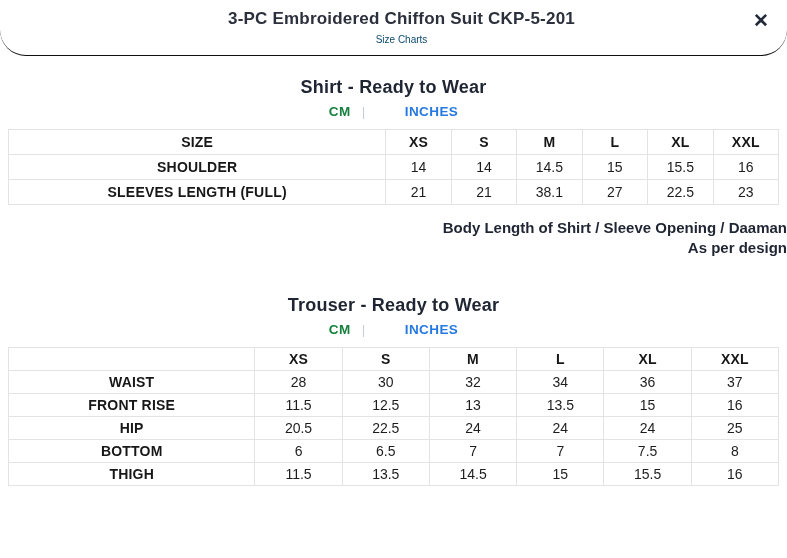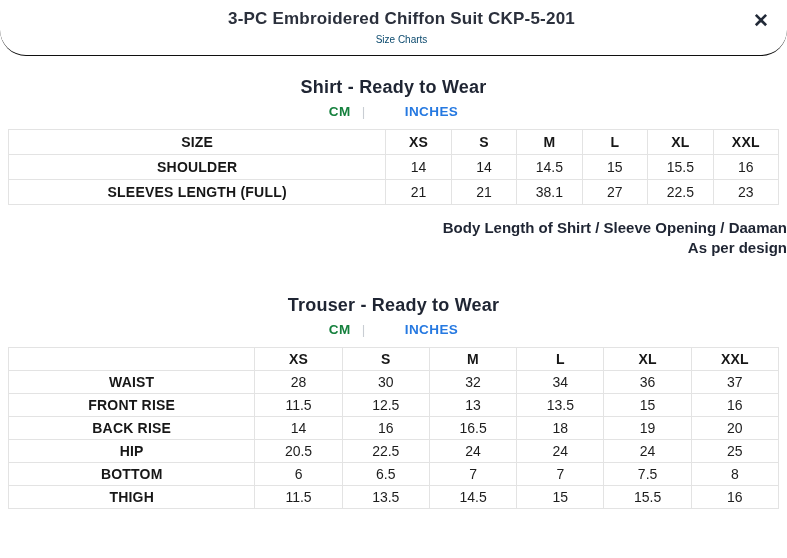--- a/index.html
+++ b/index.html
@@ -208,29 +208,20 @@
       <tr>
         <th>FRONT RISE</th>
         <td>11.5</td>
         <td>12.5</td>
         <td>13</td>
         <td>13.5</td>
         <td>15</td>
         <td>16</td>
       </tr>
       <tr>
-        <th>BACK RISE</th>
-        <td>14</td>
-        <td>16</td>
-        <td>16.5</td>
-        <td>18</td>
-        <td>19</td>
-        <td>20</td>
-      </tr>
-      <tr>
         <th>HIP</th>
         <td>20.5</td>
         <td>22.5</td>
         <td>24</td>
         <td>24</td>
         <td>24</td>
         <td>25</td>
       </tr>
       <tr>
         <th>BOTTOM</th>

